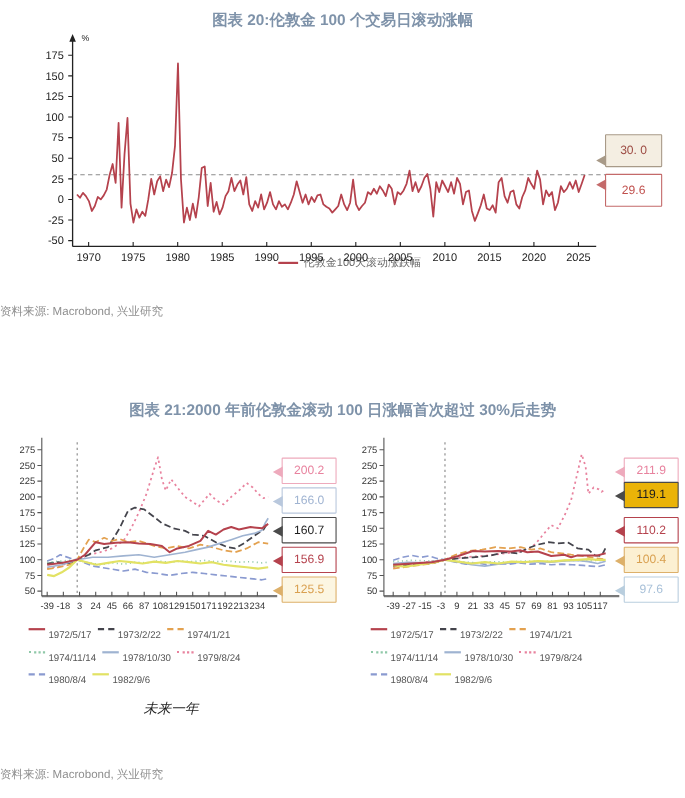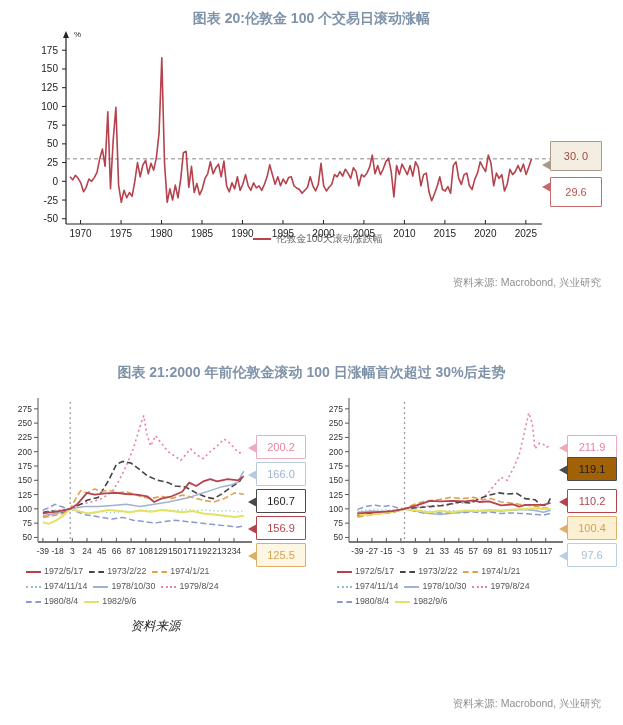--- a/index.html
+++ b/index.html
@@ -4,29 +4,29 @@
 <style>
   html,body{margin:0;padding:0;background:#ffffff;}
   body{font-family:"Liberation Sans","DejaVu Sans",sans-serif;width:623px;height:725px;overflow:hidden;}
   .page{position:relative;width:623px;height:725px;background:#fff;}
   .fig-title{text-align:center;font-size:14px;font-weight:bold;color:#7e92a9;margin:0;padding:0;}
   #fig20-title{padding-top:10px;}
   #fig21-title{padding-top:0;}
   .chart-wrap{position:relative;}
   .legend20{display:flex;justify-content:center;align-items:center;gap:6px;font-size:10px;color:#666;margin-top:-14px;padding-left:13px;}
   .legend-swatch{display:inline-block;width:18px;height:0;border-top-width:2px;}
-  .source-line{font-size:10.5px;color:#8f8f8f;text-align:right;padding-right:22px;}
+  .source-line{font-size:10.5px;color:#8f8f8f;text-align:left;padding-right:22px;}
   #fig20-source{margin-top:30px;}
   #fig21-source{position:absolute;right:0;bottom:14px;left:0;}
   .fig21-row{display:flex;margin-top:12px;}
   .half{position:relative;width:311px;}
   .small-legend{font-size:8.8px;color:#555;line-height:1.55;padding-left:26px;margin-top:2px;}
-  .small-legend .li{display:inline-flex;align-items:center;gap:3px;margin-right:6px;white-space:nowrap;}
+  .small-legend .li{display:inline-flex;align-items:flex-start;gap:3px;margin-right:6px;white-space:nowrap;}
   .caption{text-align:center;font-size:12.5px;color:#1d1d1d;font-family:"DejaVu Serif","Liberation Serif",serif;font-style:italic;margin-top:10px;}
-  .callout{position:absolute;box-sizing:border-box;border:1px solid;border-radius:1px;font-size:11px;line-height:1;display:flex;align-items:center;justify-content:center;background:#fff;margin-top:19px;}
+  .callout{position:absolute;box-sizing:border-box;border:1px solid;border-radius:1px;font-size:11px;line-height:1;display:flex;align-items:center;justify-content:center;background:#fff;}
   .callout .beak{position:absolute;left:-9px;width:0;height:0;border-top:5px solid transparent;border-bottom:5px solid transparent;border-right:9px solid;}
   svg{display:block;}
 </style>
 </head>
 <body>
 <div class="page">
 
   <h2 class="fig-title" id="fig20-title">图表 20:伦敦金 100 个交易日滚动涨幅</h2>
 
   <div class="chart-wrap" id="fig20-wrap">
@@ -189,21 +189,21 @@
           </span><span class="li">
             <span class="legend-swatch" style="width: 15px; border-top-style: dotted; border-top-color: rgb(232, 130, 158);"></span>
             <span>1979/8/24</span>
           </span><br><span class="li">
             <span class="legend-swatch" style="width: 15px; border-top-style: dashed; border-top-color: rgb(138, 154, 208);"></span>
             <span>1980/8/4</span>
           </span><span class="li">
             <span class="legend-swatch" style="width: 15px; border-top-style: solid; border-top-color: rgb(226, 226, 100);"></span>
             <span>1982/9/6</span>
           </span></div>
-      <div class="caption">资料来源</div>
+      <div class="caption">未来一年</div>
     </div>
     <div class="half">
       <div class="chart-wrap">
         <svg id="svg21b" width="311" height="168">
             <line x1="38" y1="148" x2="252" y2="148" stroke="#777" stroke-width="2"></line>
             <line x1="38" y1="148" x2="38" y2="4" stroke="#555" stroke-width="1"></line>
             <line x1="34" y1="143.42857142857144" x2="38" y2="143.42857142857144" stroke="#555" stroke-width="1"></line>
             <text x="32" y="146.42857142857144" font-size="8.5" text-anchor="end" fill="#333" font-family="&quot;Liberation Sans&quot;,sans-serif">50</text>
             <line x1="34" y1="129.14285714285717" x2="38" y2="129.14285714285717" stroke="#555" stroke-width="1"></line>
             <text x="32" y="132.14285714285717" font-size="8.5" text-anchor="end" fill="#333" font-family="&quot;Liberation Sans&quot;,sans-serif">75</text>
@@ -256,21 +256,21 @@
             <polyline points="46.4,120.6 63.3,119.4 81.4,118.3 93.5,114.9 105.6,113.7 118.9,112.6 133.3,111.4 147.8,108.0 159.9,109.1 168.3,104.6 178.0,101.1 187.7,98.9 196.1,100.0 205.8,99.4 214.2,104.6 223.9,105.7 229.9,110.9 235.9,111.4 239.6,103.9" fill="none" stroke="#44444c" stroke-width="1.6" stroke-linejoin="round" stroke-dasharray="6,3"></polyline>
             <polyline points="46.4,122.9 63.3,120.6 81.4,118.3 93.5,114.9 103.2,110.3 115.2,106.9 127.3,105.7 139.4,103.4 151.4,104.6 162.3,103.4 172.0,105.7 180.4,104.6 190.1,108.0 199.7,109.1 208.2,110.3 217.8,111.4 226.3,112.6 232.3,113.7 239.6,114.6" fill="none" stroke="#e3a14f" stroke-width="1.6" stroke-linejoin="round" stroke-dasharray="6,3"></polyline>
             <polyline points="46.4,116.6 63.3,115.4 81.4,116.0 93.5,114.9 108.0,116.6 122.5,117.7 137.0,116.6 151.4,117.1 165.9,116.0 180.4,116.6 194.9,116.0 209.4,115.4 223.9,116.0 232.3,115.4 239.6,116.0" fill="none" stroke="#8fc8a8" stroke-width="1.5" stroke-linejoin="round" stroke-dasharray="1,3"></polyline>
             <polyline points="46.4,118.3 59.7,117.1 75.4,117.7 93.5,114.9 105.6,117.1 117.7,119.4 129.7,120.6 141.8,118.9 153.9,117.7 165.9,117.1 178.0,116.6 190.1,117.1 202.1,116.0 214.2,115.4 223.9,116.6 232.3,118.3 239.6,116.2" fill="none" stroke="#9fb3d1" stroke-width="1.5" stroke-linejoin="round"></polyline>
             <polyline points="46.4,115.4 54.9,112.6 63.3,110.9 71.8,112.6 79.0,111.4 86.3,113.7 93.5,114.9 103.2,117.1 112.8,118.9 122.5,117.7 132.1,119.4 141.8,118.3 151.4,118.9 161.1,117.7 170.8,118.9 180.4,118.3 190.1,119.4 199.7,118.9 209.4,119.4 219.0,120.0 226.3,120.6 232.3,121.1 239.6,119.4" fill="none" stroke="#8a9ad0" stroke-width="1.5" stroke-linejoin="round" stroke-dasharray="6,3"></polyline>
             <polyline points="46.4,120.0 57.3,121.1 69.4,119.4 81.4,117.7 93.5,114.9 105.6,116.6 117.7,118.3 129.7,117.1 141.8,118.3 153.9,116.6 165.9,117.1 178.0,116.0 190.1,116.6 202.1,115.4 214.2,114.9 223.9,114.3 232.3,114.9 239.6,114.9" fill="none" stroke="#e2e264" stroke-width="2" stroke-linejoin="round"></polyline>
             <polyline points="46.4,119.4 63.3,118.3 81.4,117.1 93.5,114.9 105.6,111.4 118.9,106.9 129.7,107.4 141.8,106.9 153.9,107.4 162.3,106.3 168.3,108.0 178.0,107.4 190.1,111.4 202.1,110.3 208.2,112.6 214.2,110.9 223.9,110.9 232.3,110.9 239.6,109.0" fill="none" stroke="#b5424d" stroke-width="1.8" stroke-linejoin="round"></polyline>
           </svg>
         <div id="fig21b-callouts">
             <div class="callout" style="left: 256px; top: 22px; width: 50px; height: 24px; color: rgb(232, 130, 158); border-color: rgb(238, 170, 188); background: rgb(255, 255, 255);">211.9<span class="beak" style="border-right-color: rgb(238, 170, 188); top: 7px;"></span></div>
-            <div class="callout" style="left: 256px; top: 44px; width: 50px; height: 24px; color: rgb(29, 29, 29); border-color: rgb(74, 74, 74); background: #a16207;">119.1<span class="beak" style="border-right-color: rgb(74, 74, 74); top: 7px;"></span></div>
+            <div class="callout" style="left: 256px; top: 44px; width: 50px; height: 24px; color: rgb(29, 29, 29); border-color: rgb(74, 74, 74); background: #eab308;">119.1<span class="beak" style="border-right-color: rgb(74, 74, 74); top: 7px;"></span></div>
             <div class="callout" style="left: 256px; top: 76px; width: 50px; height: 24px; color: rgb(181, 66, 77); border-color: rgb(181, 66, 77); background: rgb(255, 255, 255);">110.2<span class="beak" style="border-right-color: rgb(181, 66, 77); top: 7px;"></span></div>
             <div class="callout" style="left: 256px; top: 103px; width: 50px; height: 24px; color: rgb(217, 160, 80); border-color: rgb(221, 176, 106); background: rgb(252, 240, 210);">100.4<span class="beak" style="border-right-color: rgb(221, 176, 106); top: 7px;"></span></div>
             <div class="callout" style="left: 256px; top: 130px; width: 50px; height: 24px; color: rgb(168, 192, 216); border-color: rgb(185, 206, 222); background: rgb(255, 255, 255);">97.6<span class="beak" style="border-right-color: rgb(185, 206, 222); top: 7px;"></span></div>
           </div>
       </div>
       <div class="small-legend" id="legend21b"><span class="li">
             <span class="legend-swatch" style="width: 15px; border-top-style: solid; border-top-color: rgb(181, 66, 77);"></span>
             <span>1972/5/17</span>
           </span><span class="li">
             <span class="legend-swatch" style="width: 15px; border-top-style: dashed; border-top-color: rgb(68, 68, 76);"></span>

